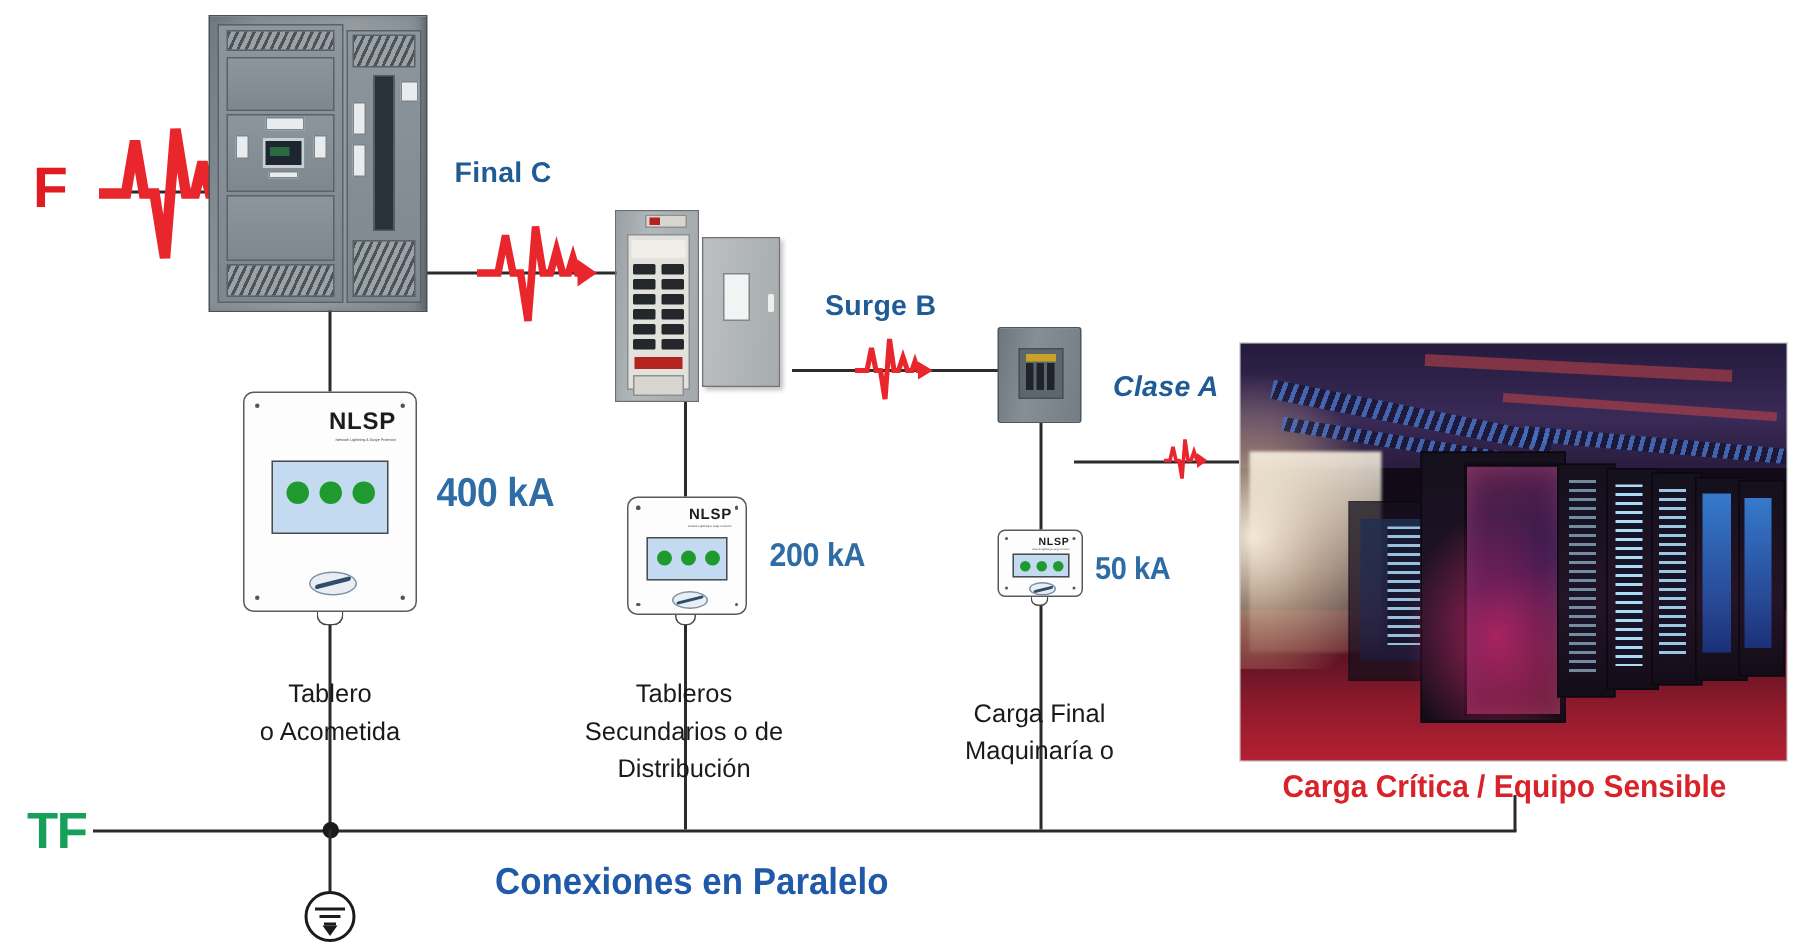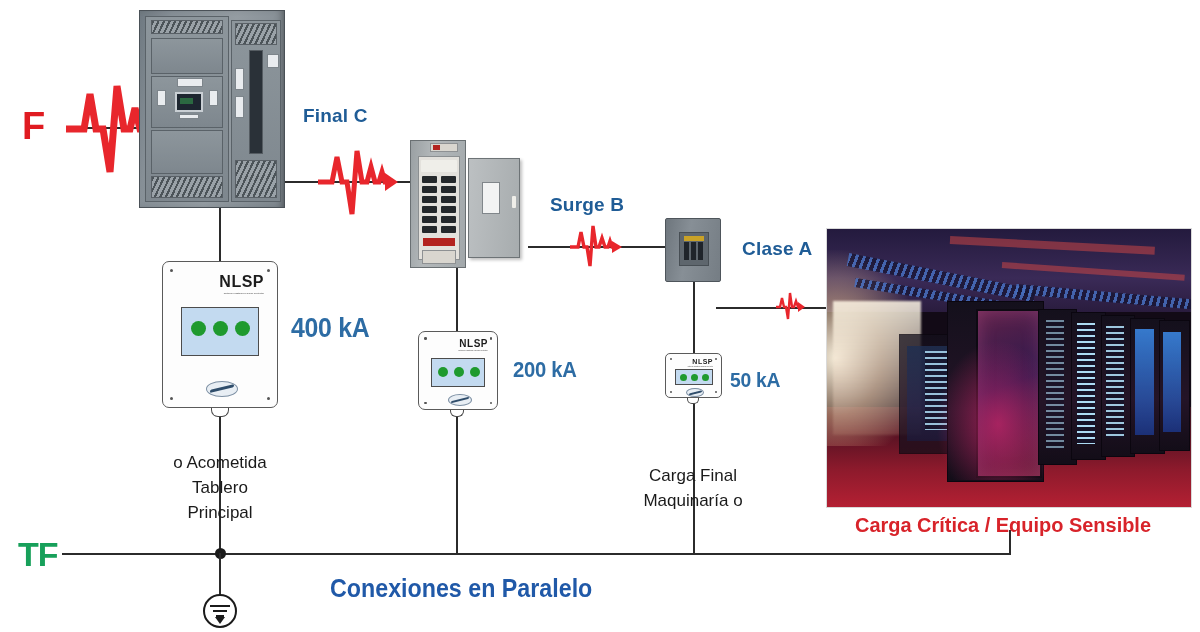--- a/index.html
+++ b/index.html
@@ -415,21 +415,21 @@
 
   <div class="encl" style="left:665px;top:218px;width:56px;height:64px;">
     <div class="box"></div>
     <div class="face" style="left:14px;top:14px;width:30px;height:34px;"></div>
     <div class="brkhead" style="left:19px;top:18px;width:20px;height:5px;"></div>
     <div class="brk" style="left:19px;top:24px;width:5px;height:18px;"></div>
     <div class="brk" style="left:26px;top:24px;width:5px;height:18px;"></div>
     <div class="brk" style="left:33px;top:24px;width:5px;height:18px;"></div>
   </div>
 
-  <div class="abs clase-label" style="left:742px;top:238px;">Clase A</div>
+  <div class="abs clase-label" style="left:742px;top:248px;font-style:italic;">Clase A</div>
   <svg class="abs" style="left:775px;top:290px;" width="32" height="34" viewBox="0 0 32 34">
     <path d="M1 17 L5 17 L7 8 L9 17 L11 17 L13 29 L15 3 L17 17 L19 17 L21 11 L23 17 L25 17" fill="none" stroke="#e8262c" stroke-width="2.4" stroke-linejoin="miter"></path>
     <path d="M23 12 L30 17 L23 22 Z" fill="#e8262c"></path>
   </svg>
 
   <div class="nlsp" style="left:162px;top:261px;width:116px;height:147px;">
     <div class="screw" style="left:7px;top:7px;"></div>
     <div class="screw" style="right:7px;top:7px;"></div>
     <div class="screw" style="left:7px;bottom:7px;"></div>
     <div class="screw" style="right:7px;bottom:7px;"></div>
@@ -473,23 +473,27 @@
       <div class="led" style="left:4px;top:4px;width:7px;height:7px;"></div>
       <div class="led" style="left:15px;top:4px;width:7px;height:7px;"></div>
       <div class="led" style="left:26px;top:4px;width:7px;height:7px;"></div>
     </div>
     <div class="logo" style="left:20px;top:34px;width:16px;height:7px;"></div>
   </div>
   <div class="abs" style="left:687px;top:398px;width:12px;height:6px;border:1.5px solid #4a4a4a;border-top:none;border-radius:0 0 5px 5px;box-sizing:border-box;background:#fff;"></div>
   <div class="abs ka-label xs" style="left:730px;top:368px;">50 kA</div>
 
   <div class="abs caption" style="left:130px;top:450px;width:180px;">
+    <div>Tablero</div>
     <div>o Acometida</div>
-    <div>Tablero</div>
-    <div>Principal</div>
+  </div>
+  <div class="abs caption" style="left:356px;top:450px;width:200px;">
+    <div>Tableros</div>
+    <div>Secundarios o de</div>
+    <div>Distribución</div>
   </div>
   <div class="abs caption" style="left:603px;top:463px;width:180px;">
     <div>Carga Final</div>
     <div>Maquinaría o</div>
   </div>
 
   <div class="dc" style="left:826px;top:228px;width:366px;height:280px;">
     <div class="ceil"></div>
     <div class="floor"></div>
     <div class="glowL"></div>

